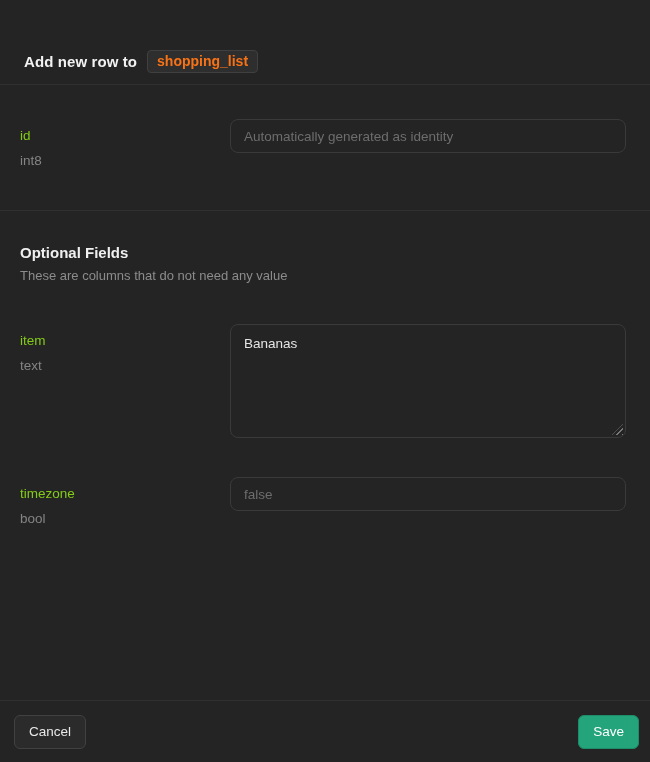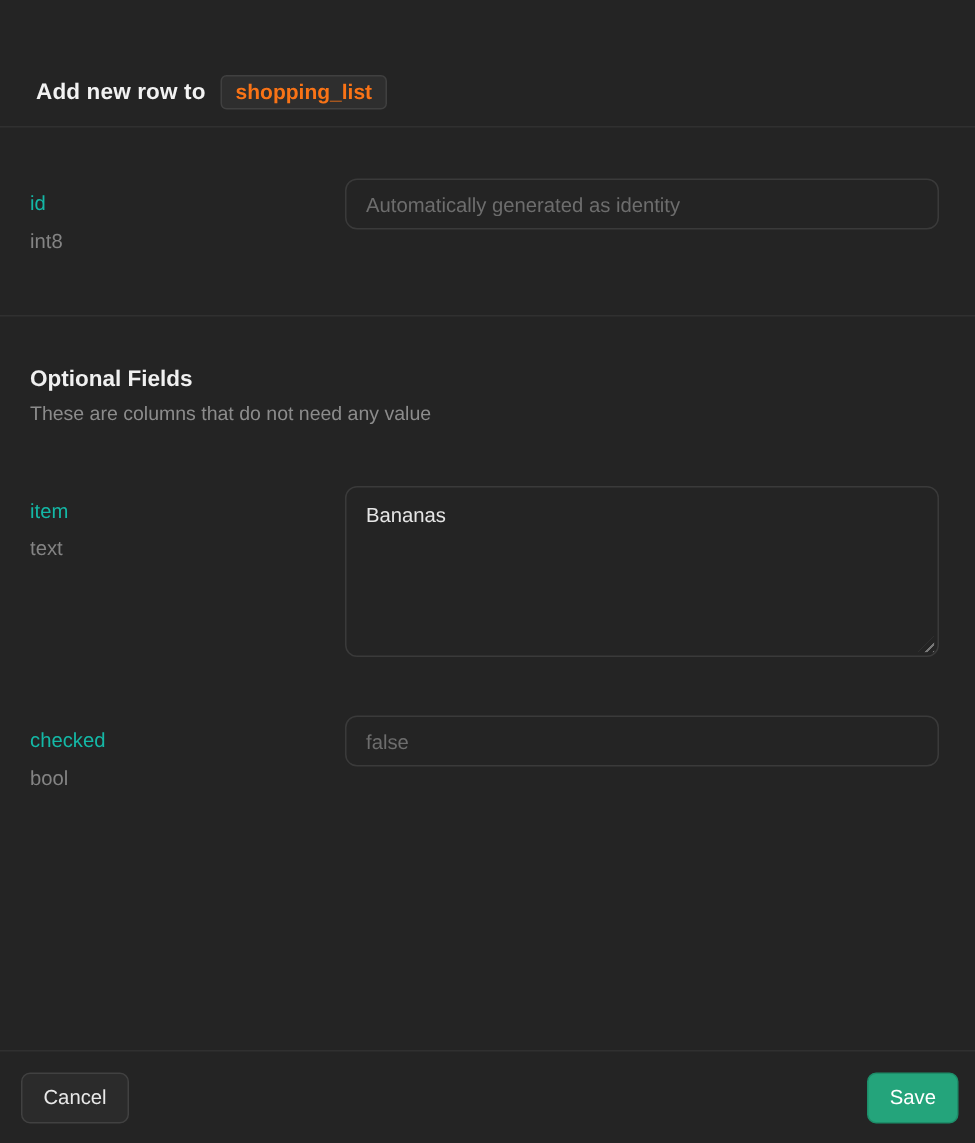--- a/index.html
+++ b/index.html
@@ -30,21 +30,21 @@
   .section { padding-left: 20px; padding-right: 24px; }
   .section-required { padding-top: 34px; padding-bottom: 42px; border-bottom: 1px solid #303030; }
   .section-optional { padding-top: 33px; }
 
   .section-heading { font-size: 15px; font-weight: 700; color: #f0f0f0; }
   .section-subheading { font-size: 13px; color: #8c8c8c; margin-top: 7px; }
 
   
   .field-row { display: flex; align-items: flex-start; }
   .label-col { width: 210px; flex-shrink: 0; padding-top: 9px; }
-  .field-name { font-size: 13.5px; color: #14b8a6; }
+  .field-name { font-size: 13.5px; color: #84cc16; }
   .field-type { font-size: 13.5px; color: #848484; margin-top: 10px; }
   .input-col { flex: 1; min-width: 0; position: relative; }
 
   .text-input {
     width: 100%; height: 34px;
     background: #242424; border: 1px solid #3a3a3a; border-radius: 8px;
     padding: 0 13px; font-family: "Liberation Sans", sans-serif;
     font-size: 13.5px; color: #eaeaea; outline: none;
   }
   .text-input::placeholder { color: #6d6d6d; opacity: 1; }
@@ -132,21 +132,21 @@
       <div class="input-col">
         <div class="textarea-wrap">
           <textarea class="item-textarea" style="">Bananas</textarea>
           <div class="resize-handle"></div>
         </div>
       </div>
     </div>
 
     <div class="field-row row-gap-3">
       <div class="label-col">
-        <div class="field-name">checked</div>
+        <div class="field-name">timezone</div>
         <div class="field-type">bool</div>
       </div>
       <div class="input-col">
         <input class="text-input" type="text" placeholder="false" style="">
       </div>
     </div>
   </div>
 
   <div class="footer-spacer"></div>
 

